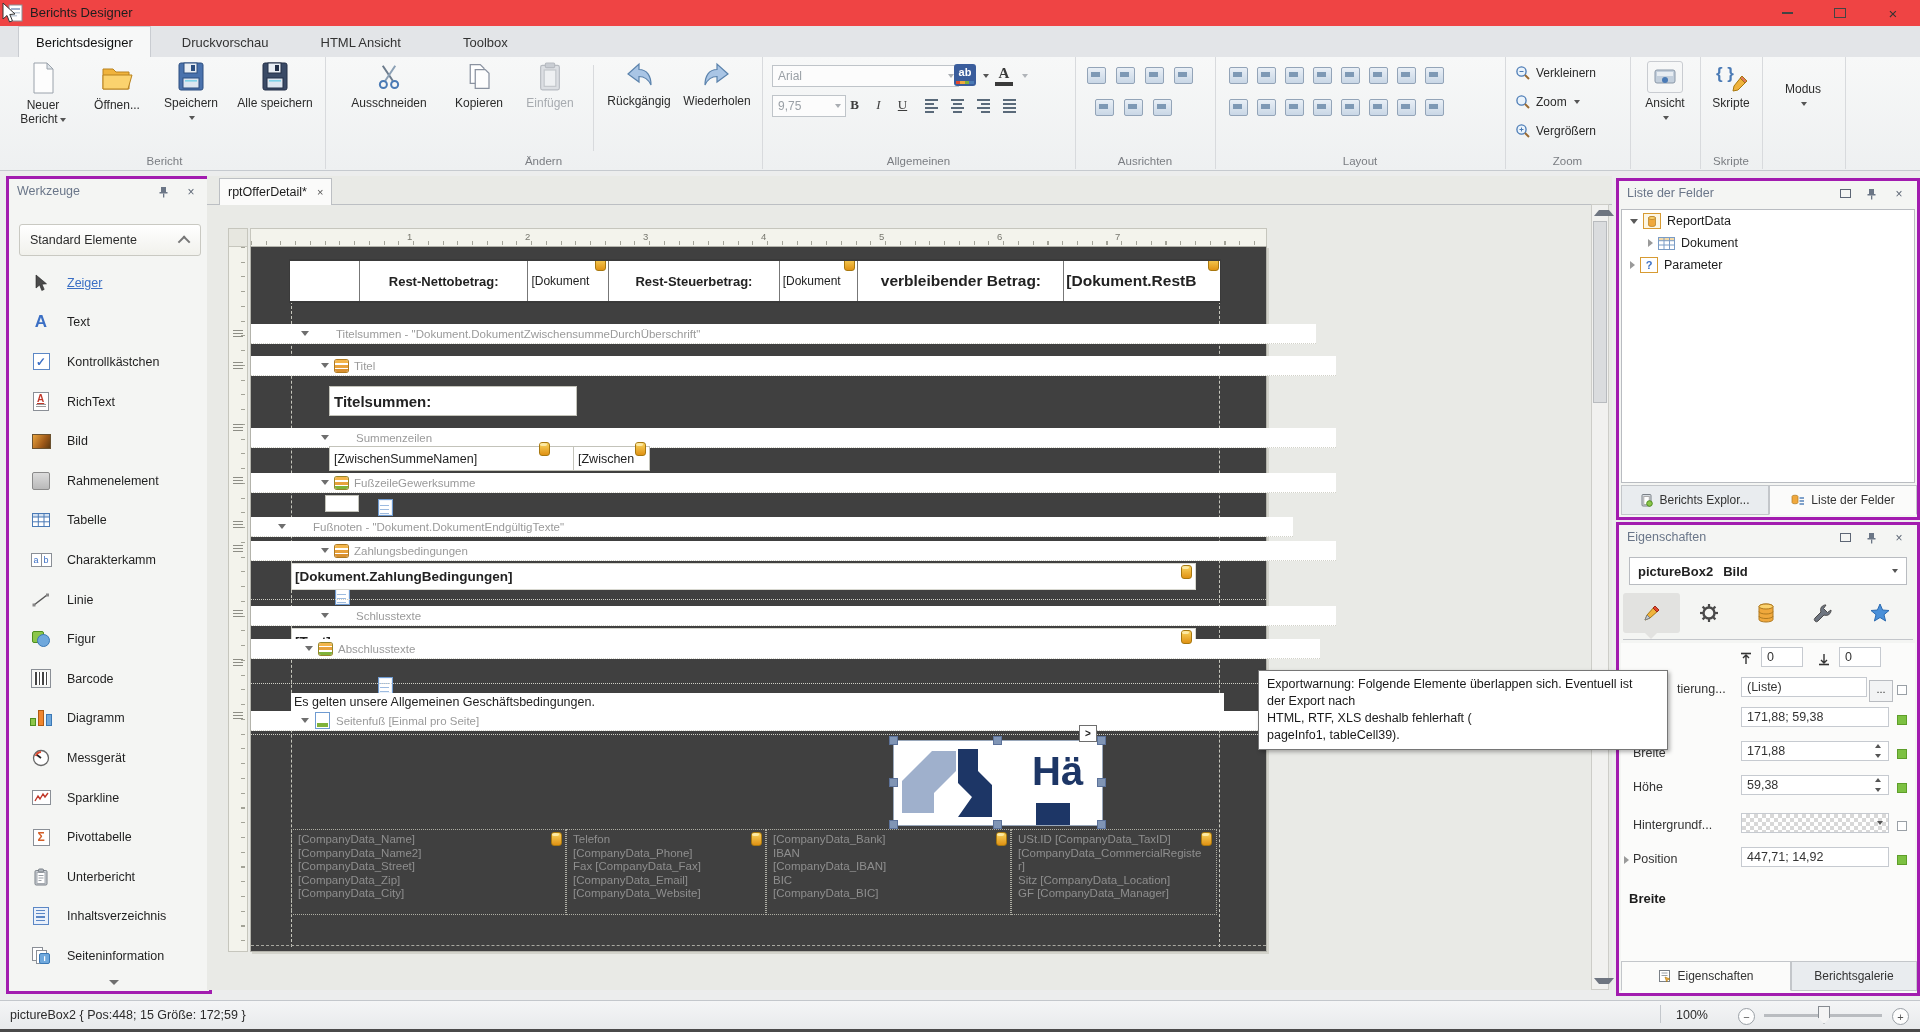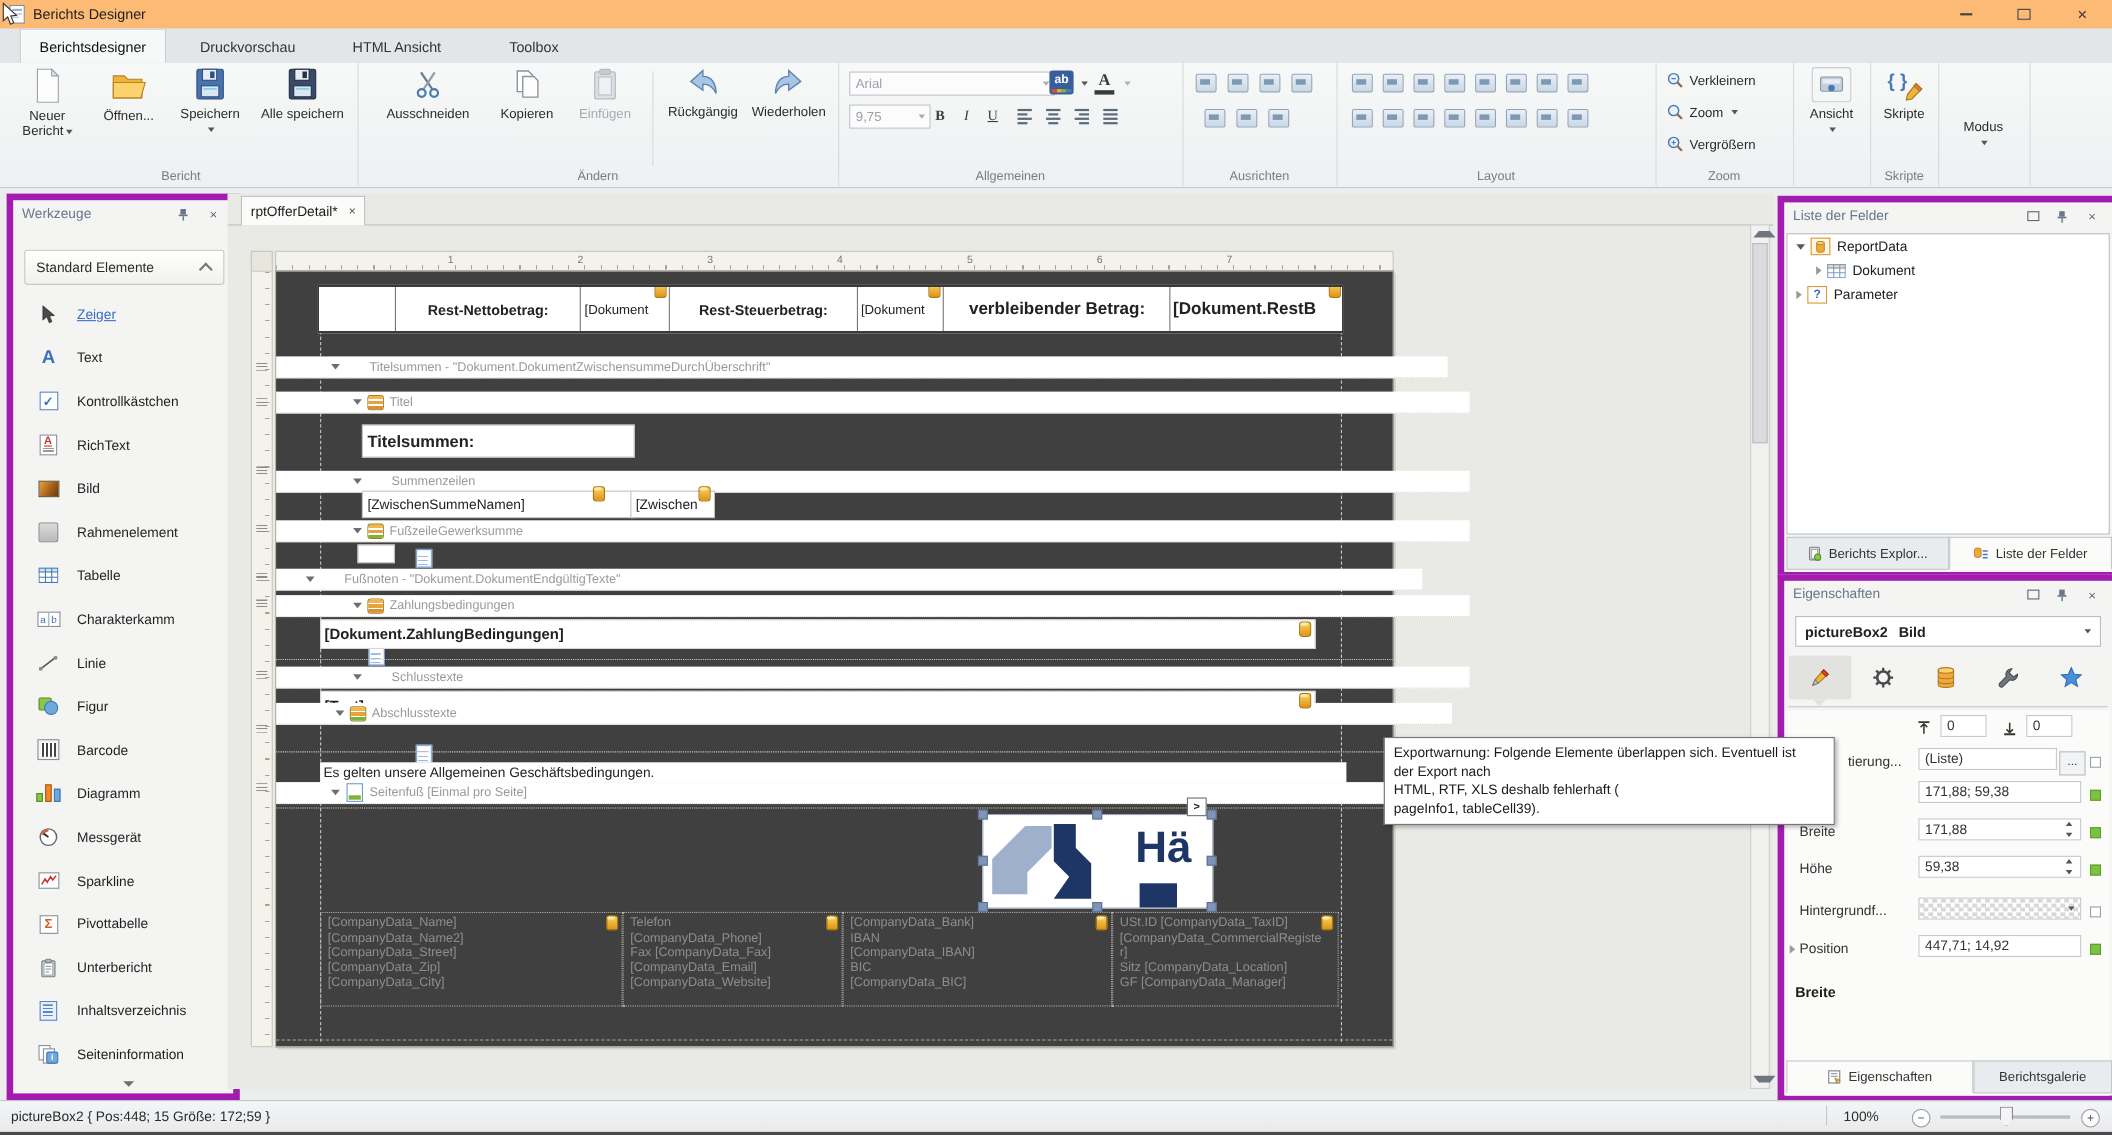--- a/index.html
+++ b/index.html
@@ -1,19 +1,19 @@
 <!DOCTYPE html>
 <html><head>
 <meta charset="utf-8">
 <style>
   html,body{margin:0;padding:0}
   body{width:1920px;height:1032px;overflow:hidden;position:relative;background:#eceded;
        font-family:"Liberation Sans",sans-serif;color:#222;-webkit-font-smoothing:antialiased}
   
-  .titlebar{position:absolute;left:0;top:0;width:1920px;height:26px;background:#fdba74;border-bottom:1px solid #e0dfdc}
+  .titlebar{position:absolute;left:0;top:0;width:1920px;height:26px;background:#ef4444;border-bottom:1px solid #e0dfdc}
   .apptitle{position:absolute;left:30px;top:5px;font-size:13px;color:#1e1e1e}
   .appicon{position:absolute;left:7px;top:4px}
   .winbtn{position:absolute;top:0;width:50px;height:26px;display:flex;align-items:center;justify-content:center;color:#333}
   .wb-min::after{content:"";width:11px;height:2px;background:#444}
   .wb-max::after{content:"";width:10px;height:8px;border:1.5px solid #444}
   .wb-close{font-size:15px;line-height:15px}
   .cursor{position:absolute;left:0px;top:2px;z-index:200}
   
   .tabrow{position:absolute;left:0;top:26px;width:1920px;height:31px;background:#e3e5e8;border-bottom:1px solid #c9ccd1;display:flex;align-items:flex-end}
   .dtab{height:30px;padding:0 17px;display:flex;align-items:center;font-size:13px;color:#333}
@@ -29,21 +29,21 @@
   .vsep{position:absolute;top:8px;bottom:18px;width:1px;background:#d8dadd}
   .combo{position:absolute;height:20px;background:#fcfcfc;border:1px solid #bfc4c9;font-size:12px;color:#9aa0a6;display:flex;align-items:center;padding:0 5px}
   .combo .cdown{position:absolute;right:4px;border-top-color:#a9adb2}
   .fbtn{position:absolute;width:21px;height:20px;display:flex;align-items:center;justify-content:center;font-size:13px;color:#3c3c3c;font-family:"Liberation Serif",serif}
   .alicon{position:absolute;width:20px;height:18px}
   .alicon i{position:absolute;left:3px;height:1.5px;background:#5a6a7a}
   .g{display:inline-block;width:17px;height:15px;border:1px solid #93a4b8;background:linear-gradient(#e9eff6,#c9d7e6);border-radius:2px;position:relative}
   .g::after{content:"";position:absolute;left:3px;top:4px;width:9px;height:5px;background:#7e99b5}
   .zrow{display:flex;align-items:center;gap:5px;font-size:12px;color:#2b2b2b;height:19px}
   
-  .panel{position:absolute;background:#f4f5f3;border:6px solid #a21caf}
+  .panel{position:absolute;background:#f4f5f3;border:3px solid #a21caf}
   .phead{position:absolute;left:0;right:0;top:0;height:24px;font-size:12.5px;color:#6a7689;display:flex;align-items:center;padding-left:8px}
   .pico{position:absolute;top:5px;width:16px;height:15px;display:flex;align-items:center;justify-content:center;color:#5d6675;font-size:12px}
   .maxico::after{content:"";width:9px;height:7px;border:1.5px solid #5d6675}
   
   .grpbox{position:absolute;left:10px;right:8px;top:45px;height:30px;background:linear-gradient(#ffffff,#f1f1ec);border:1px solid #c9c9c2;border-radius:3px;display:flex;align-items:center;padding:0 10px;font-size:12.5px;color:#2b2b2b}
   .chevup{margin-left:auto;width:7px;height:7px;border-left:2px solid #777;border-top:2px solid #777;transform:rotate(45deg) translateY(2px)}
   .titem{display:flex;align-items:center;height:39.6px}
   .ti{width:20px;height:20px;margin-left:22px;margin-right:16px;flex:none;position:relative;display:flex;align-items:center;justify-content:center}
   .titem .tl{font-size:12.5px;color:#1f1f1f}
   .titem .tl.link{color:#3b6fc4;text-decoration:underline}
@@ -364,21 +364,21 @@
             <path d="M10 1 L15 6 L6 15 L1 16 L2 11 Z" fill="#f0b33c" stroke="#a8780f"></path>
             <path d="M10 1 L15 6 L13 8 L8 3 Z" fill="#e07a5a" stroke="#a8780f"></path>
           </svg>
       </div>
       <span class="lbl">Skripte</span>
     </div>
     <div class="rgl">Skripte</div>
   </div>
 
   <div class="rgrp" style="left:1762px;width:83px">
-    <div class="bigbtn" style="left:8px;width:66px;top:48px">
+    <div class="bigbtn" style="left:8px;width:66px;top:22px">
       <span class="lbl"><span>Modus</span><br><span class="cdown"></span></span>
     </div>
   </div>
 </div>
 
 <div class="panel" style="left:6px;top:176px;width:200px;height:812px">
   <div class="phead">
       <span>Werkzeuge</span>
     </div>
   <div class="pico" style="right:38px">

